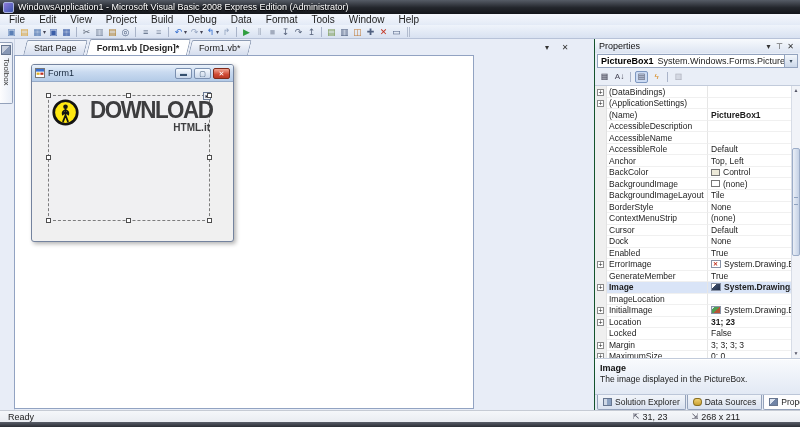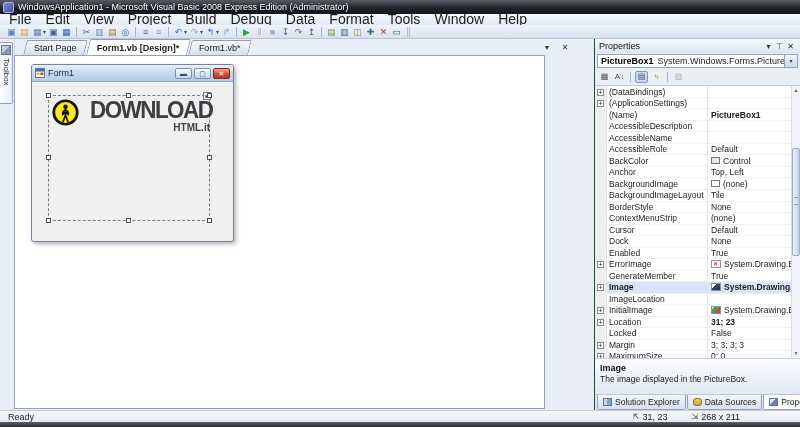--- a/index.html
+++ b/index.html
@@ -5,21 +5,21 @@
   html,body{margin:0;padding:0;background:#888;}
   .screen{position:relative;width:800px;height:427px;background:#8b5cf6;font-family:"Liberation Sans",sans-serif;overflow:hidden;-webkit-font-smoothing:antialiased;}
   .abs{position:absolute;}
 
   
   .titlebar{left:0;top:0;width:800px;height:14px;background:linear-gradient(#565c66,#23262c 55%,#14161a);display:flex;align-items:center;color:#fff;font-size:9px;padding-left:3px;box-sizing:border-box;}
   .vs-icon{width:9px;height:9px;border-radius:2px;background:linear-gradient(135deg,#8f7bd8,#3c57b0);border:1px solid #aab4e0;margin-right:4px;flex:0 0 auto;}
   .titlebar .t{white-space:nowrap;overflow:hidden;text-shadow:0 1px 1px #000;}
 
   
-  .menubar{left:0;top:14px;width:800px;height:11px;background:linear-gradient(#f5f8fd,#e3eaf6);display:flex;align-items:flex-start;font-size:14px;color:#1c1c1c;padding-left:2px;box-sizing:border-box;}
+  .menubar{left:0;top:14px;width:800px;height:11px;background:linear-gradient(#f5f8fd,#e3eaf6);display:flex;align-items:flex-start;font-size:10px;color:#1c1c1c;padding-left:2px;box-sizing:border-box;}
   .menu-item{padding:0 7px;line-height:11px;cursor:default;}
 
   
   .toolbar{left:0;top:25px;width:800px;height:14px;background:linear-gradient(#eff4fb,#d8e1f1);border-bottom:1px solid #b7c2d8;display:flex;align-items:center;padding-left:5px;box-sizing:border-box;}
   .tb-btn{width:13px;height:12px;display:flex;align-items:center;justify-content:center;font-size:9px;line-height:12px;border-radius:2px;}
   .tb-btn.dis{opacity:.45;}
   .tb-dd{font-size:6px;color:#445;margin:0 1px 0 -1px;}
   .tb-sep{width:1px;height:10px;background:#a9b4c9;margin:0 3px;}
   .tb-grip{width:4px;height:10px;border-left:3px double #b2bccf;margin-left:4px;}
 
@@ -31,21 +31,21 @@
   .toolbox-tab{position:absolute;left:0;top:3px;width:13px;height:62px;background:linear-gradient(90deg,#fdfdfe,#e9eef7);border:1px solid #93a1ba;border-left:none;border-radius:0 2px 2px 0;display:flex;flex-direction:column;align-items:center;padding-top:2px;box-sizing:border-box;}
   .toolbox-ico{width:8px;height:8px;background:linear-gradient(135deg,#c8cfdd 50%,#8898b5 50%);border:1px solid #66758f;margin-bottom:3px;}
   .toolbox-label{writing-mode:vertical-rl;font-size:8px;color:#333;letter-spacing:0;}
 
   
   .tabstrip{left:14px;top:0;width:577px;height:16px;display:flex;align-items:flex-end;padding-left:11px;box-sizing:border-box;}
   .tab{height:14px;display:flex;align-items:center;padding:0 8px;font-size:9px;color:#222;background:linear-gradient(#f6f8fc,#d6deee);border:1px solid #8d9bb3;border-bottom:none;border-radius:2px 2px 0 0;margin-right:2px;transform:skewX(-14deg);}
   .tab>span{transform:skewX(14deg);white-space:nowrap;}
   .tab.active{background:#fff;font-weight:bold;height:15px;z-index:2;}
   .doc-btn{position:absolute;top:3px;width:12px;height:11px;font-size:8px;line-height:11px;text-align:center;color:#333;}
-  .canvas{left:14px;top:16px;width:531px;height:354px;background:#fff;border:1px solid #92a3c2;box-sizing:border-box;}
+  .canvas{left:14px;top:16px;width:460px;height:354px;background:#fff;border:1px solid #92a3c2;box-sizing:border-box;}
 
   
   .form-window{position:absolute;left:16px;top:8px;width:203px;height:178px;background:#f0f0f0;border:1px solid #74839e;border-radius:3px;box-shadow:2px 2px 4px rgba(0,0,0,.3);box-sizing:border-box;}
   .form-titlebar{height:17px;background:linear-gradient(#eaf2fb,#c9daf0 45%,#b4cbe7);border-bottom:1px solid #96abc8;border-radius:2px 2px 0 0;display:flex;align-items:center;padding:0 3px;font-size:9px;color:#16273c;box-sizing:border-box;}
   .form-title{flex:1;margin-left:3px;}
   .fw-btn{width:17px;height:11px;border:1px solid #7b90b0;border-radius:2px;margin-left:2px;background:linear-gradient(#f6fafe,#c9d7ea);font-size:7px;line-height:10px;text-align:center;color:#35506e;box-sizing:border-box;}
   .fw-btn.close{background:linear-gradient(#f2a795,#d04a34 60%,#b83a26);border-color:#7e2a1a;color:#fff;}
   .form-client{position:relative;height:158px;}
 
   
@@ -306,31 +306,31 @@
             </div>
             <div class="grow">
               <span class="gutter"></span>
               <span class="gname">AccessibleRole</span>
               <span class="gval">
                 <span>Default</span>
               </span>
             </div>
             <div class="grow">
               <span class="gutter"></span>
+              <span class="gname">Anchor</span>
+              <span class="gval">
+                <span>Top, Left</span>
+              </span>
+            </div>
+            <div class="grow">
+              <span class="gutter"></span>
               <span class="gname">BackColor</span>
               <span class="gval">
                 <span class="swatch" style="background: rgb(236, 233, 216);"></span>
                 <span>Control</span>
-              </span>
-            </div>
-            <div class="grow">
-              <span class="gutter"></span>
-              <span class="gname">Anchor</span>
-              <span class="gval">
-                <span>Top, Left</span>
               </span>
             </div>
             <div class="grow">
               <span class="gutter"></span>
               <span class="gname">BackgroundImage</span>
               <span class="gval">
                 <span class="swatch" style="background: rgb(255, 255, 255);"></span>
                 <span>(none)</span>
               </span>
             </div>

